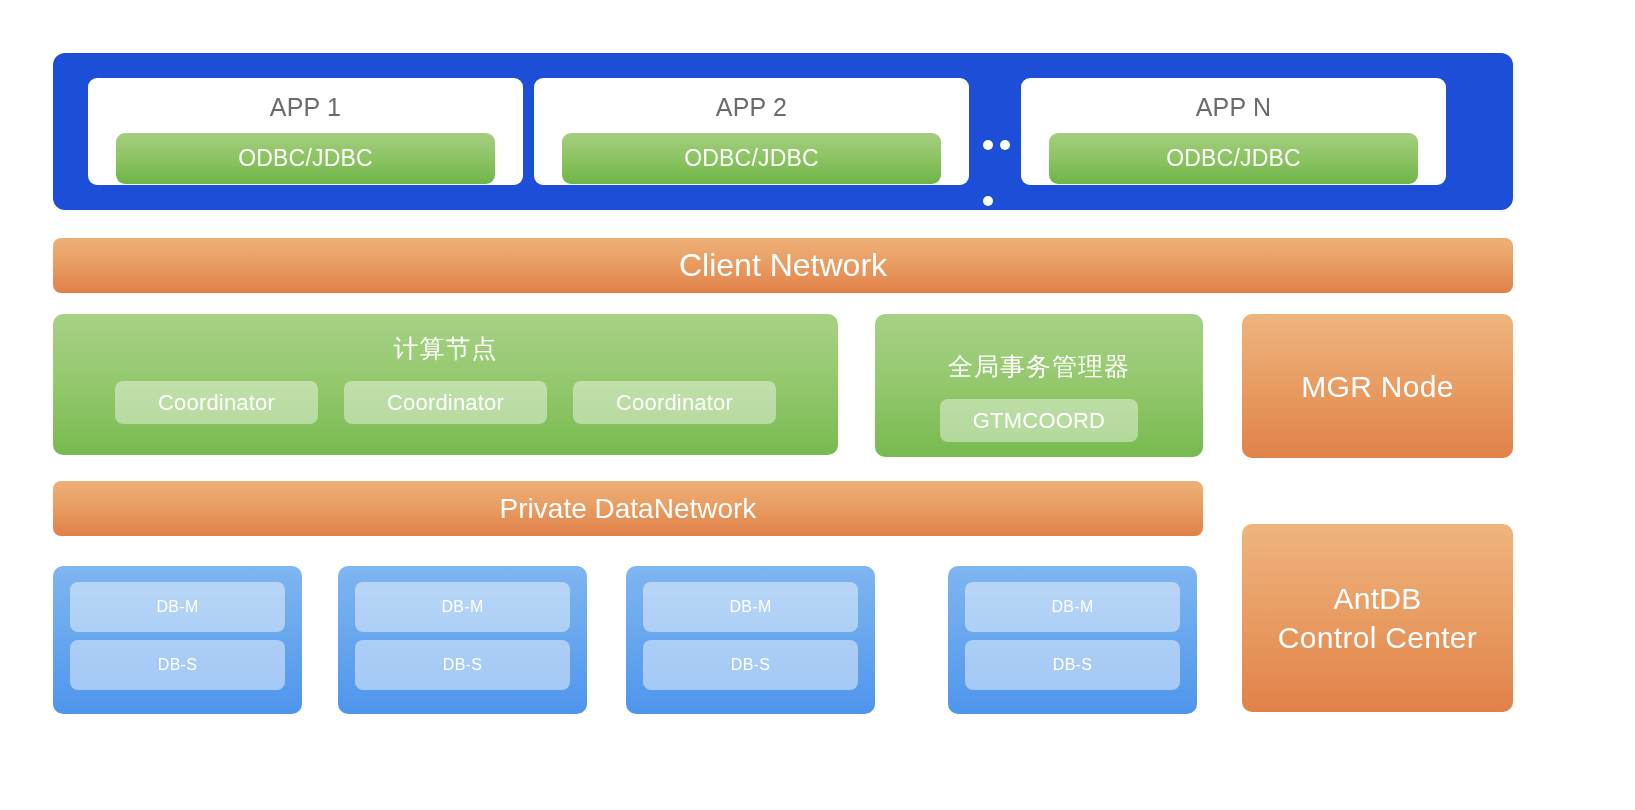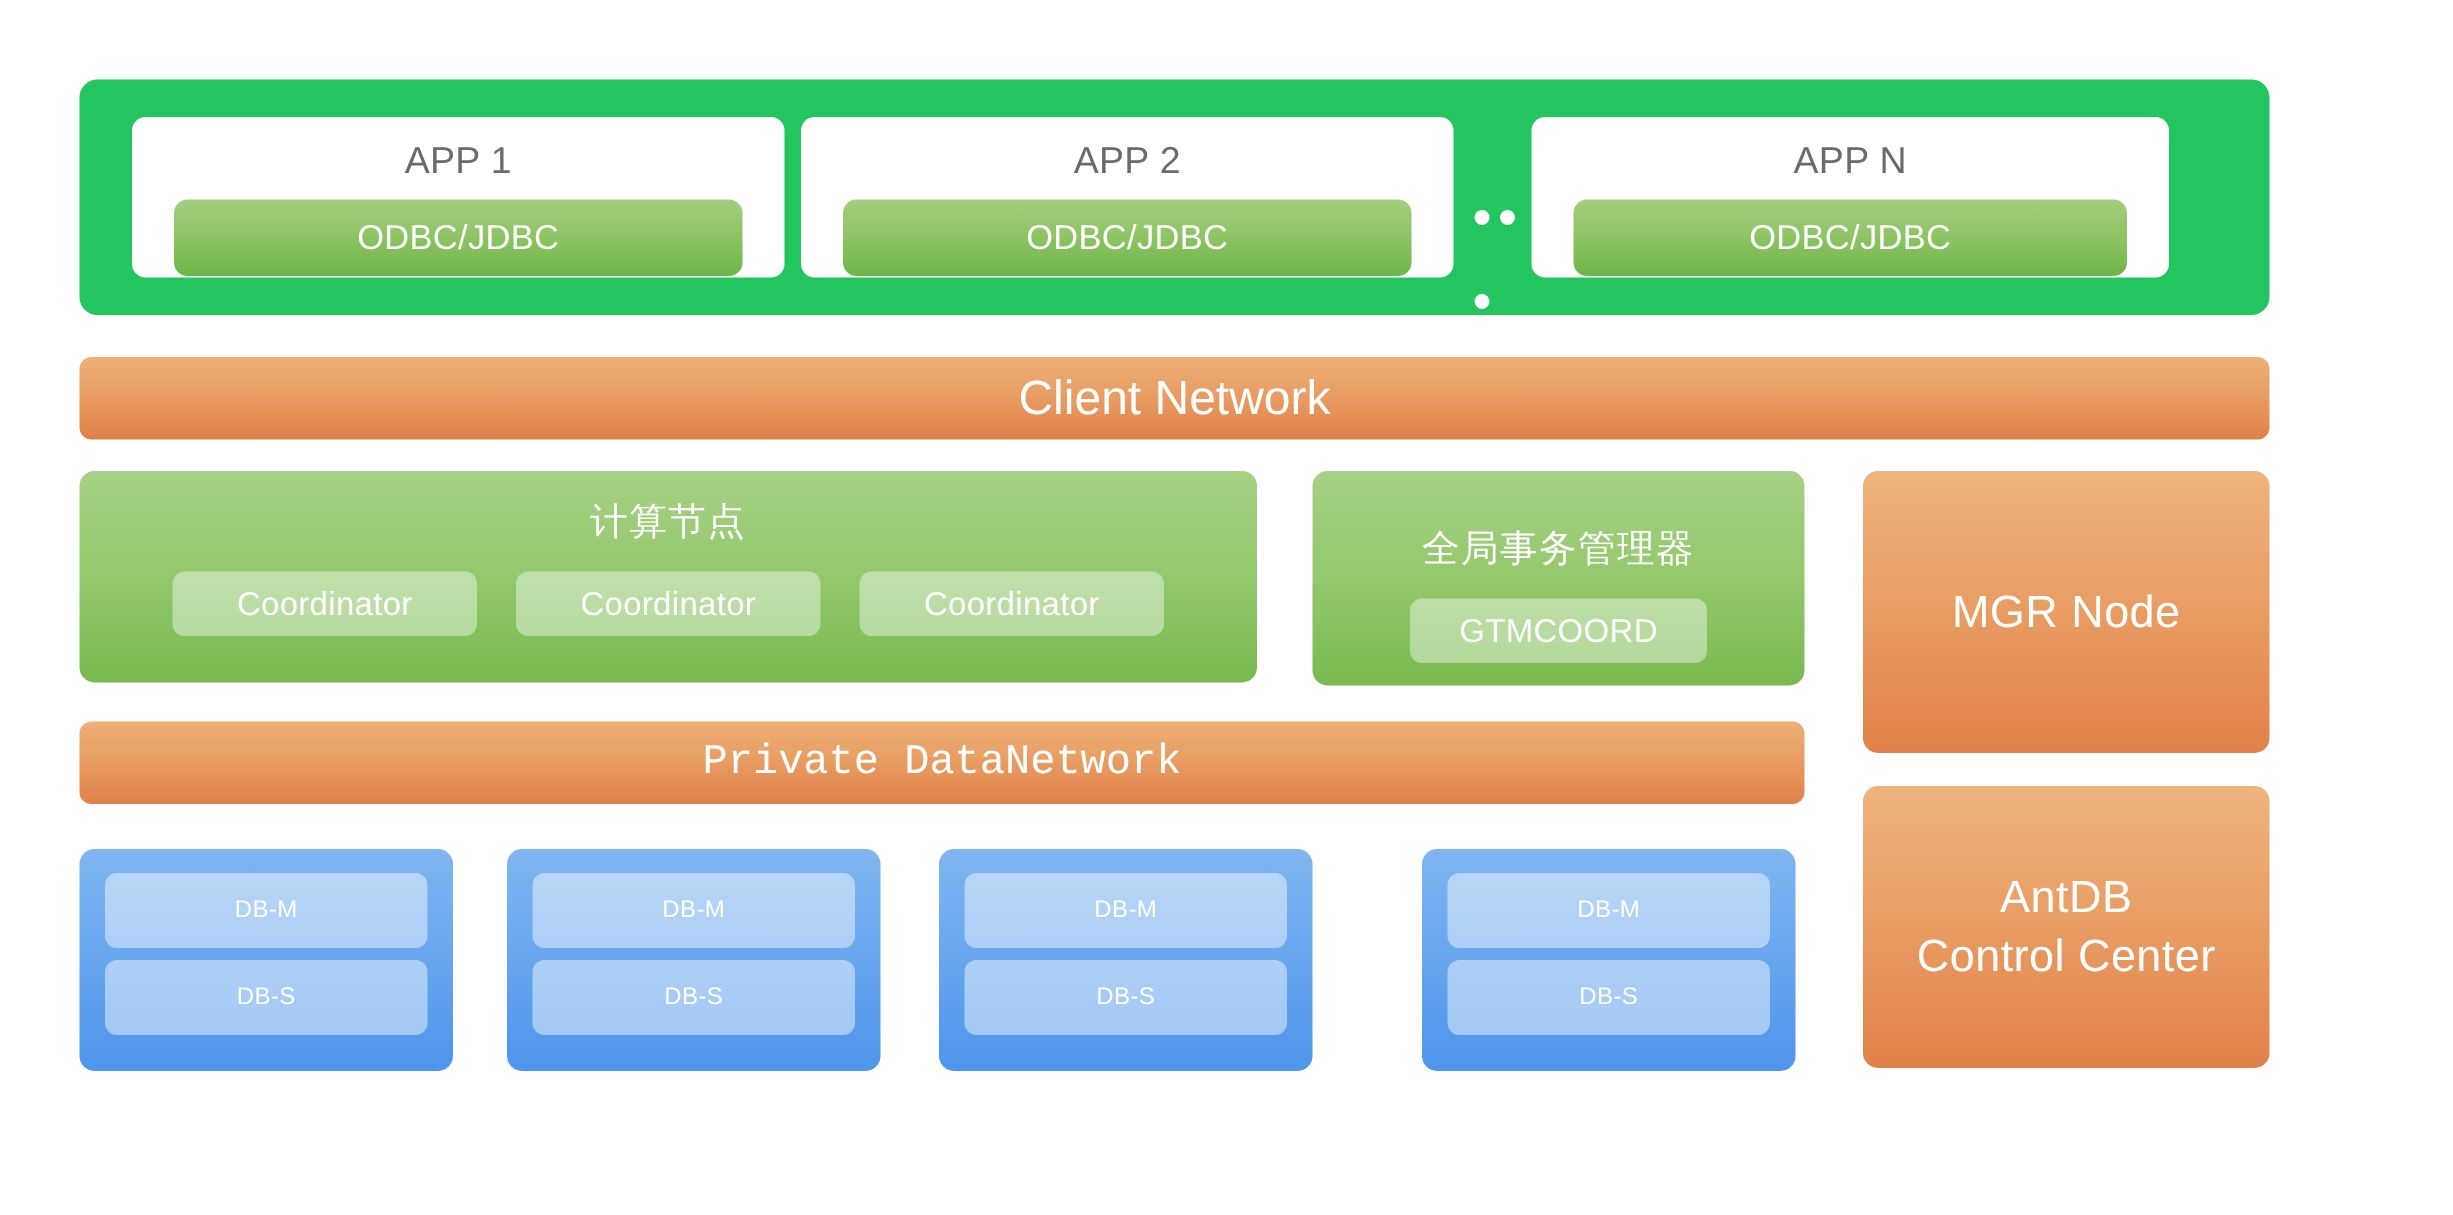--- a/index.html
+++ b/index.html
@@ -20,21 +20,21 @@
     background: #ffffff;
   }
 
   
   .app-band {
     position: absolute;
     left: 53px;
     top: 53px;
     width: 1460px;
     height: 157px;
-    background: #22c55e;
+    background: #1d4ed8;
     border-radius: 12px;
   }
   .app-card {
     position: absolute;
     top: 25px;
     height: 107px;
     background: #ffffff;
     border-radius: 9px;
     display: flex;
     flex-direction: column;
@@ -90,21 +90,20 @@
     width: 1460px;
     height: 55px;
     font-size: 32px;
   }
   .netbar.private {
     left: 53px;
     top: 481px;
     width: 1150px;
     height: 55px;
     font-size: 28px;
-    font-family: Liberation Mono, monospace;
   }
 
   
   .green-panel {
     position: absolute;
     border-radius: 10px;
     background: linear-gradient(to bottom, #a7d185 0%, #93c86c 50%, #77ba4e 100%);
     color: #ffffff;
   }
   .green-panel .gp-title {
@@ -157,21 +156,21 @@
     background: linear-gradient(to bottom, #efb47e 0%, #e89c62 50%, #e1814a 100%);
     color: #ffffff;
     display: flex;
     align-items: center;
     justify-content: center;
     text-align: center;
     font-size: 30px;
     line-height: 1.3;
     letter-spacing: 0.3px;
   }
-  .orange-panel.mgr { top: 314px; height: 188px; }
+  .orange-panel.mgr { top: 314px; height: 144px; }
   .orange-panel.acc { top: 524px; height: 188px; }
 
   
   .db-panel {
     position: absolute;
     top: 566px;
     width: 249px;
     height: 148px;
     border-radius: 10px;
     background: linear-gradient(to bottom, #7fb5f0 0%, #67a6ee 50%, #4e95ec 100%);

